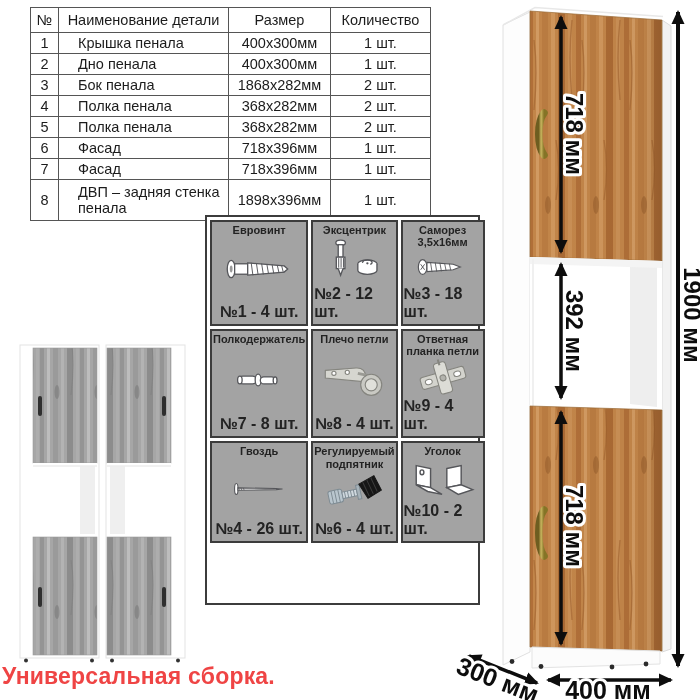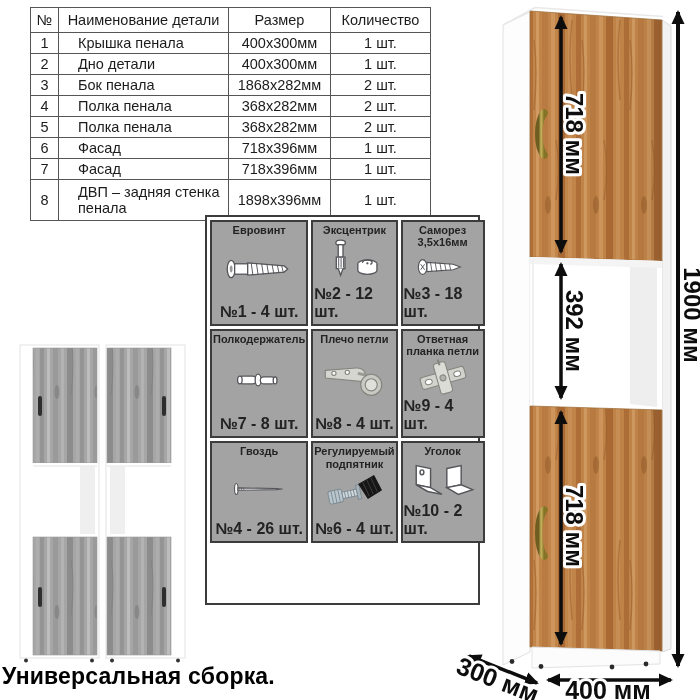--- a/index.html
+++ b/index.html
@@ -31,21 +31,21 @@
     display:flex;flex-direction:column;align-items:center;justify-content:space-between;
     padding:2px 1px;background:#a3a3a3;
   }
   .hw-title{font-weight:bold;font-size:11px;line-height:1.12;text-align:center;color:#232323;}
   .hw-count{font-weight:bold;font-size:16px;color:#232323;padding-bottom:1px;}
   .hw-icon{flex:1;display:flex;align-items:center;justify-content:center;}
   .hw-icon svg{display:block;}
   
   .caption{
     position:absolute;left:2px;top:663px;font-size:23px;font-weight:bold;
-    letter-spacing:0.2px;color:#000000;
+    letter-spacing:0.2px;color:#ef4444;
   }
   
   .illus{position:absolute;left:0;top:0;}
   .illus text{
     font-family:"Liberation Sans",sans-serif;font-weight:bold;fill:#0d0d0d;
     paint-order:stroke;stroke:#ffffff;stroke-width:6px;stroke-linejoin:round;
   }
   .dim-label-v{font-size:24px;}
   .dim-label-h{font-size:25px;}
 </style>
@@ -69,21 +69,21 @@
   </thead>
   <tbody>
     <tr>
         <td>1</td>
         <td class="name">Крышка пенала</td>
         <td>400х300мм</td>
         <td>1 шт.</td>
       </tr>
     <tr>
         <td>2</td>
-        <td class="name">Дно детали</td>
+        <td class="name">Дно пенала</td>
         <td>400х300мм</td>
         <td>1 шт.</td>
       </tr>
     <tr>
         <td>3</td>
         <td class="name">Бок пенала</td>
         <td>1868х282мм</td>
         <td>2 шт.</td>
       </tr>
     <tr>

